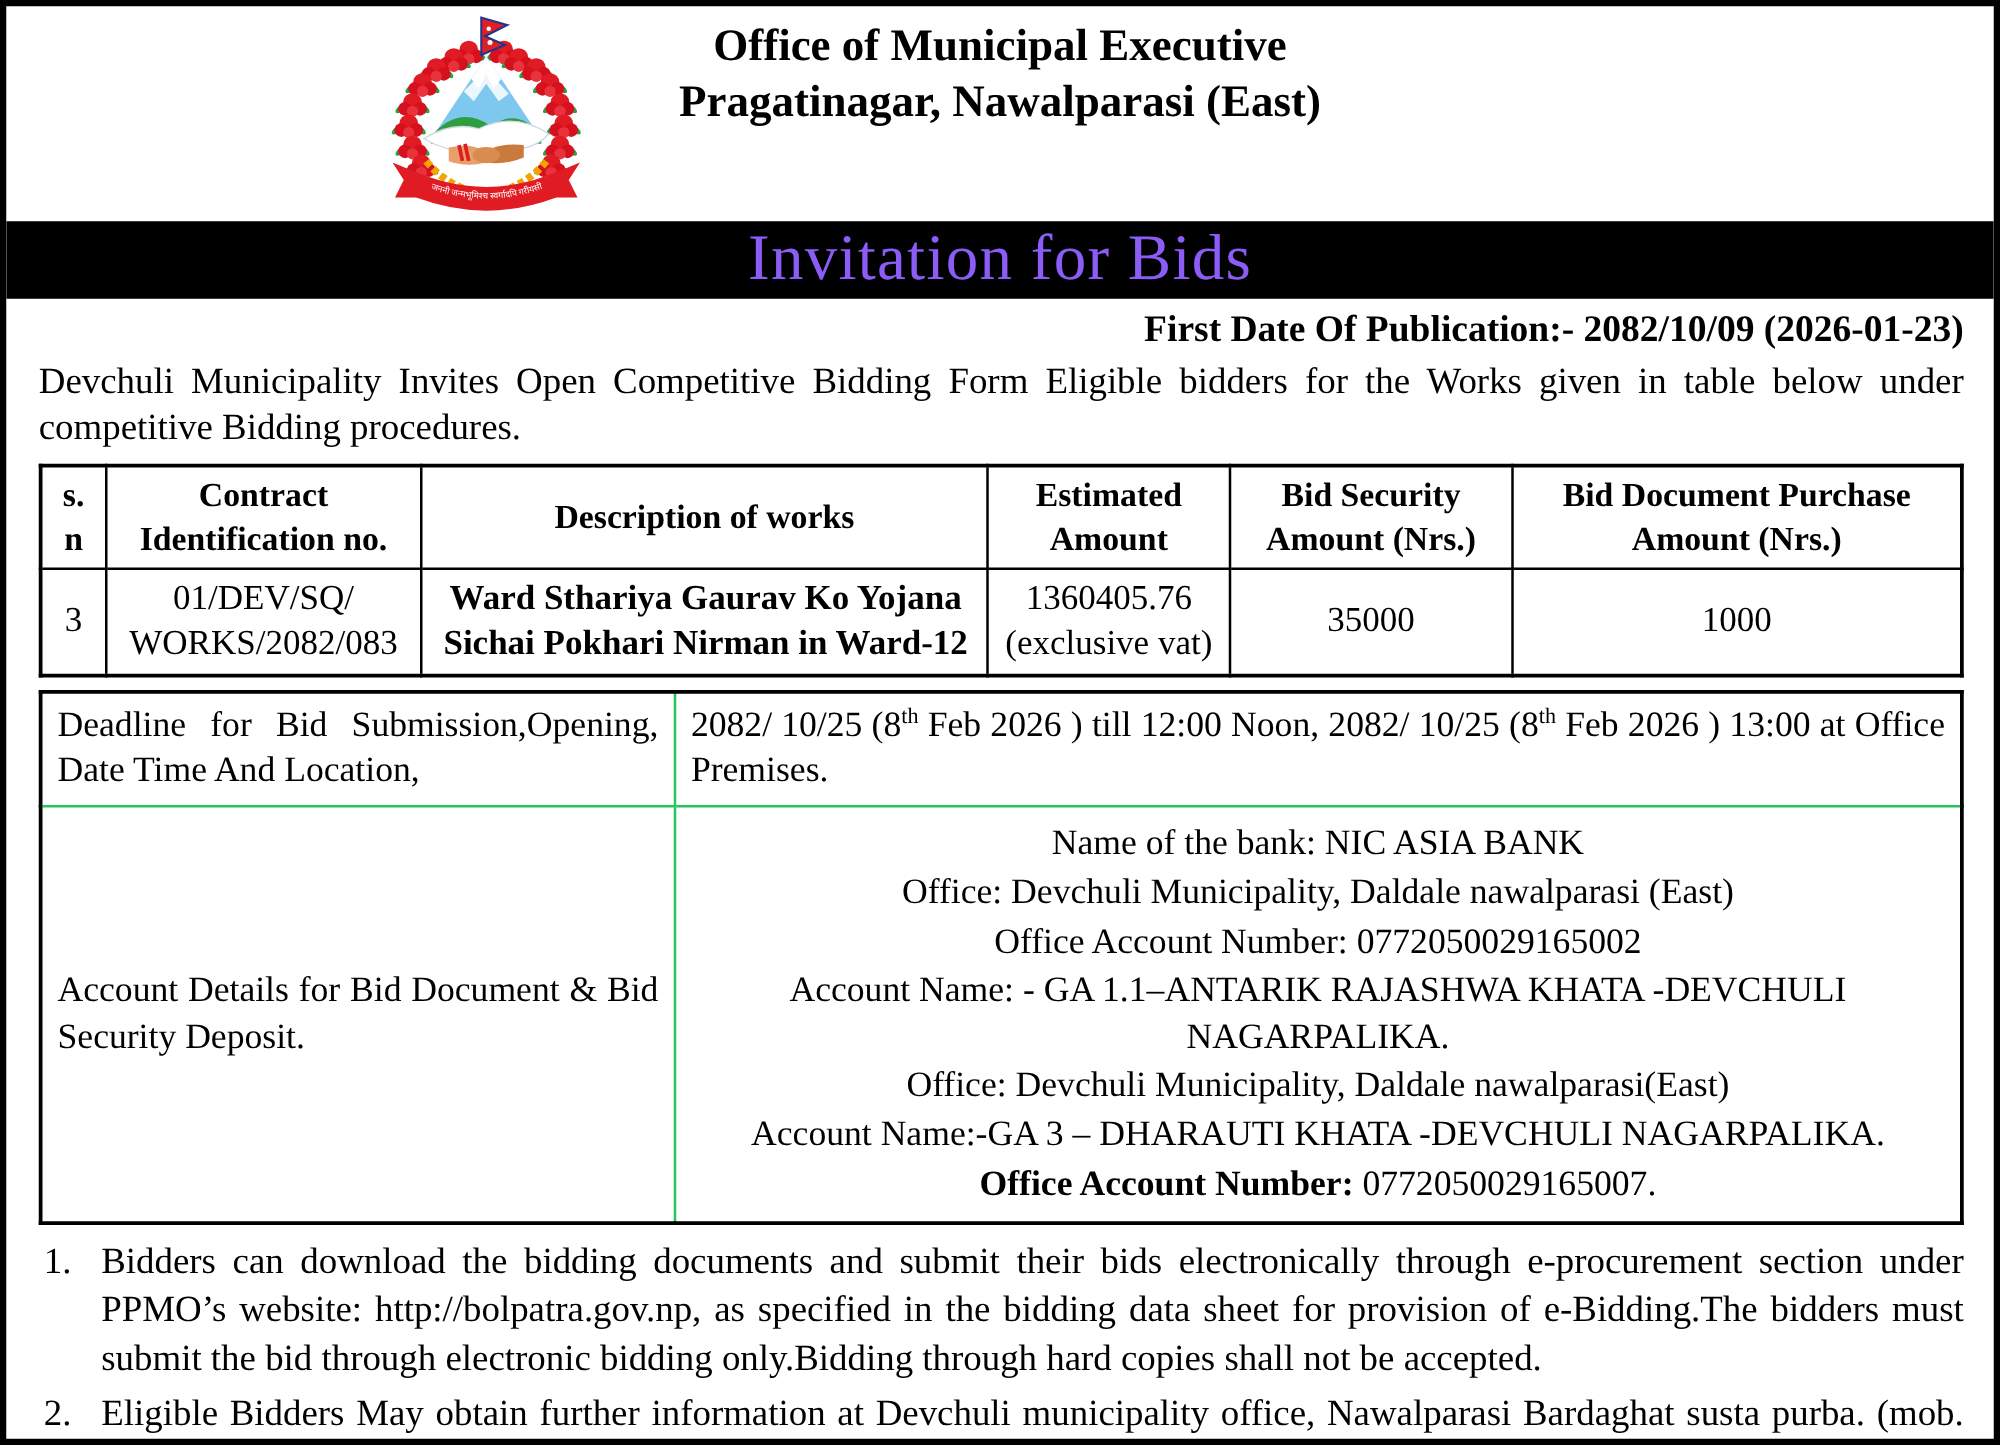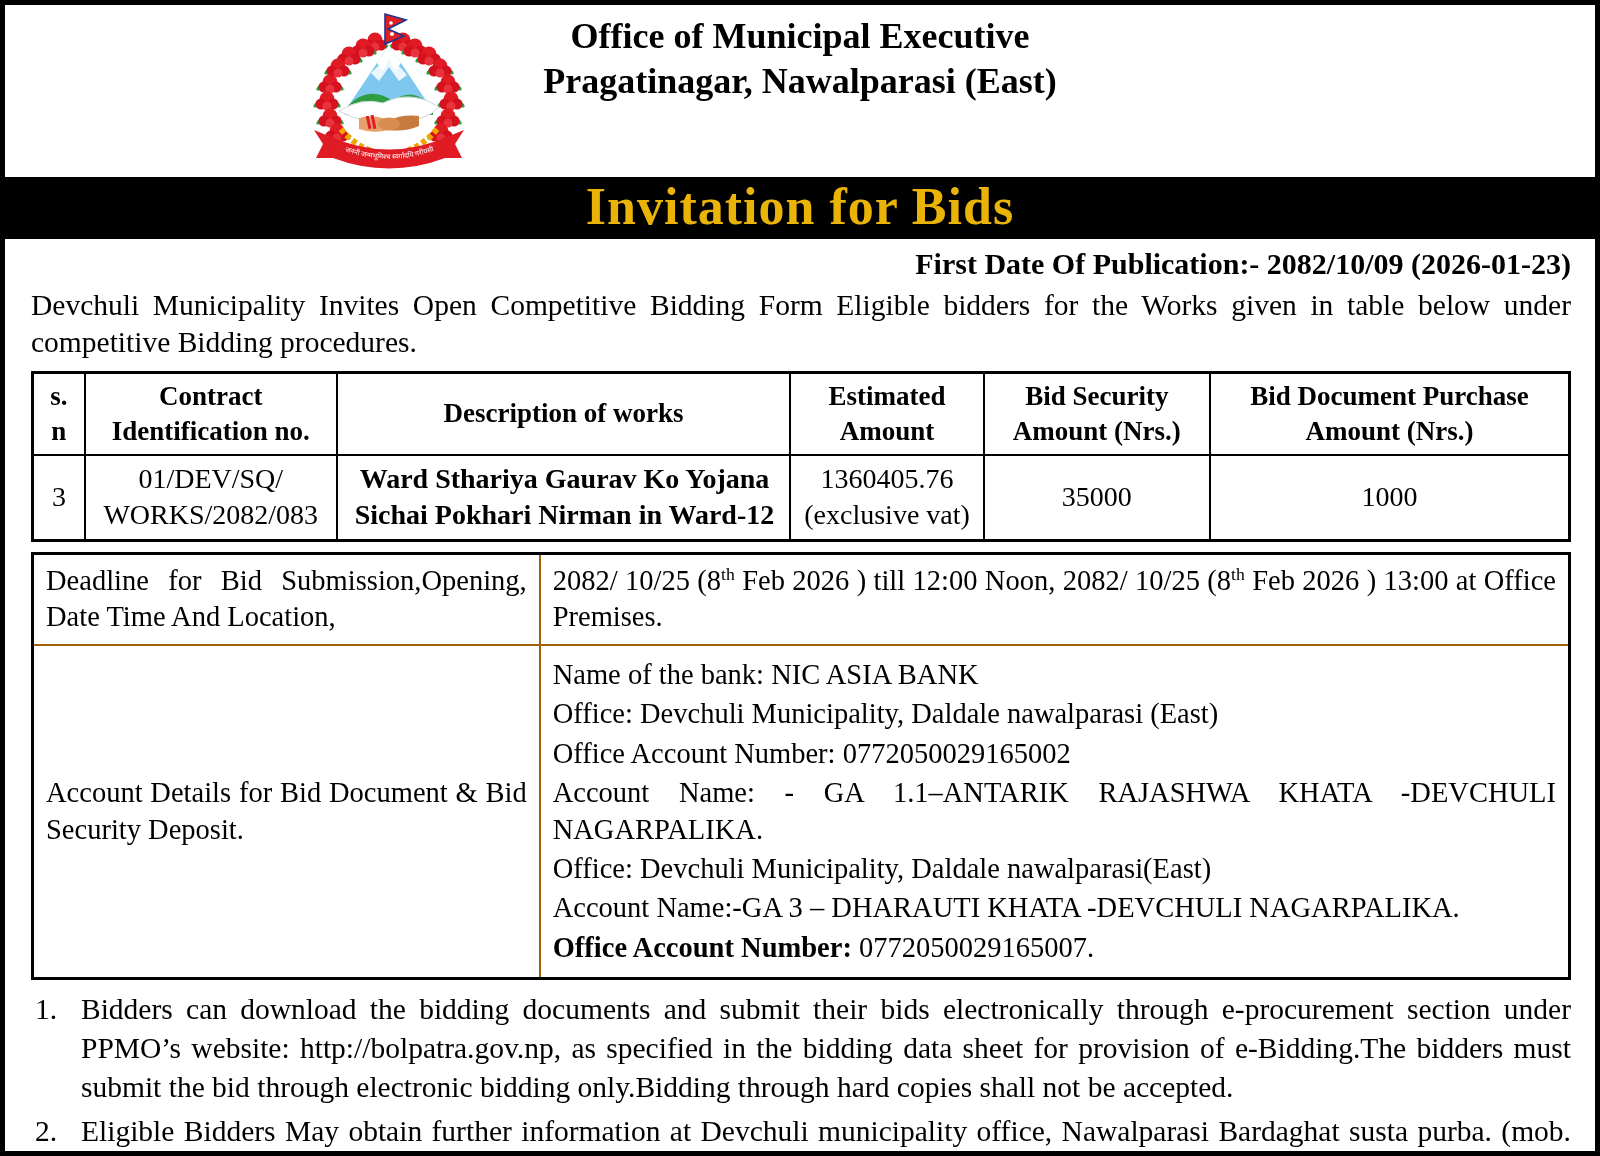--- a/index.html
+++ b/index.html
@@ -9,40 +9,40 @@
     font-family:"Liberation Serif", serif;color:#000;position:relative;
   }
   
   .hdr{position:relative;height:172px;}
   .logo{position:absolute;left:302px;top:6px;width:164px;height:164px;}
   .titles{text-align:center;font-weight:bold;padding-top:8px;}
   .t1{font-size:47px;line-height:1.08;}
   .t2{font-size:36px;line-height:1.08;margin-top:4px;}
   .t3{font-size:36px;line-height:1.05;margin-top:7px;}
   
-  .banner{height:62px;background:#000;color:#eab308;text-align:center;
-    font-weight:bold;font-size:52px;line-height:60px;letter-spacing:1px;}
+  .banner{height:62px;background:#000;color:#8b5cf6;text-align:center;
+    font-weight:normal;font-size:52px;line-height:60px;letter-spacing:1px;}
   
   .content{padding:2px 24px 0 26px;}
   .pub{text-align:right;font-weight:bold;font-size:30px;margin-top:6px;}
   .intro{font-size:29.5px;text-align:justify;line-height:1.25;margin:6px 0 10px;}
   table{width:100%;border-collapse:collapse;}
   .t-bids{border:3px solid #000;}
   .t-bids th,.t-bids td{border:2px solid #000;}
   .t-bids th{font-size:27px;padding:5px 4px;line-height:1.3;}
   .t-bids td{font-size:28px;text-align:center;padding:5px 6px;line-height:1.3;}
   .t-bids .desc{text-align:center;font-weight:bold;padding-left:10px;padding-right:8px;}
   .c-sn{width:3.4%;}.c-contract{width:16.4%;}.c-desc{width:29.5%;}
   .c-est{width:12.6%;}.c-sec{width:14.7%;text-align:center;}.c-pur{width:23.4%;}
   .t-det{border:3px solid #000;margin-top:10px;}
-  .t-det td{border:2px solid #a16207;font-size:28.5px;vertical-align:top;
+  .t-det td{border:2px solid #22c55e;font-size:28.5px;vertical-align:top;
     padding:8px 12px;line-height:1.28;}
   .t-det .lab{width:33%;text-align:justify;}
   .t-det .mid{vertical-align:middle;border-radius:19px;}
-  .t-det .val div{margin:3px 0;}
+  .t-det .val div{margin:3px 0;text-align:center;}
   .just{text-align:justify;}
   sup{font-size:62%;line-height:0;}
   .notes{list-style:none;margin:10px 0 0;padding:0;font-size:29.5px;}
   .notes li{display:flex;line-height:1.32;margin-bottom:5px;}
   .notes .num{width:46px;flex:none;padding-left:4px;}
   .notes .txt{flex:1;text-align:justify;}
   b{font-weight:bold;}
 </style>
 </head>
 <body>

